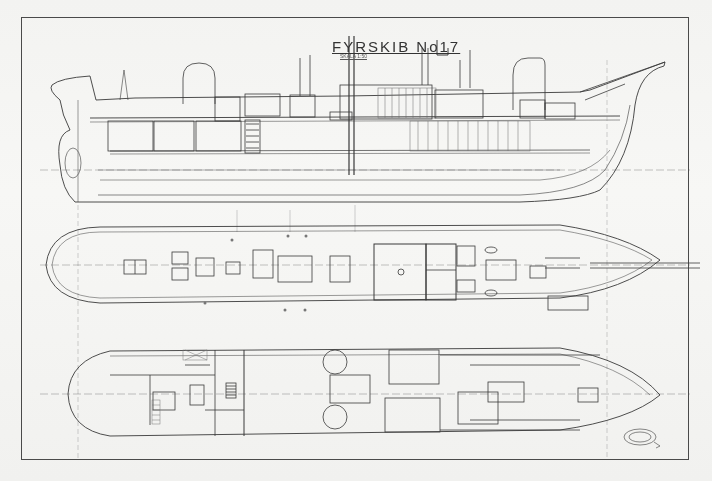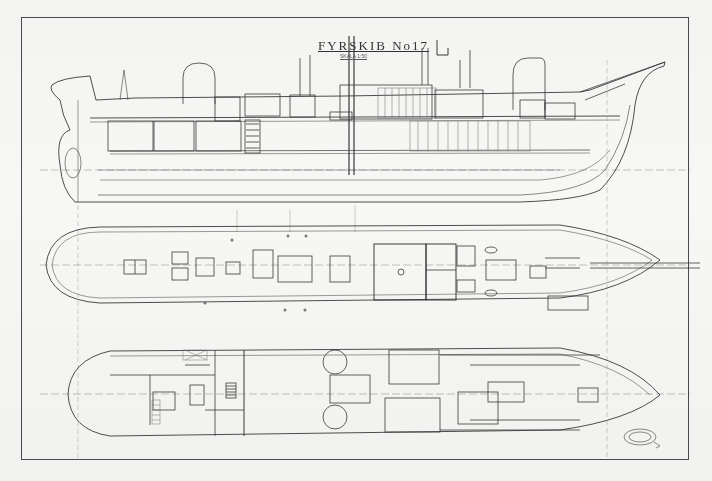--- a/index.html
+++ b/index.html
@@ -1,19 +1,19 @@
 <!DOCTYPE html>
 <html><head>
 <meta charset="utf-8">
 <style>
   html, body { margin: 0; padding: 0; }
   body { width: 712px; height: 481px; background: #efefed; overflow: hidden; position: relative; font-family: "Liberation Sans", sans-serif; }
   .sheet { position: absolute; left: 0; top: 0; width: 712px; height: 481px; background: linear-gradient(180deg, #f3f3f1 0%, #f7f7f5 40%, #f1f1ef 100%); }
   .frame { position: absolute; left: 21px; top: 17px; width: 668px; height: 443px; border: 1px solid #4a4a4a; box-sizing: border-box; }
-  .title { position: absolute; left: 318px; top: 38px; font-size: 13px; letter-spacing: 2px; color: #333; text-decoration: underline; font-family: Liberation Serif, serif; }
+  .title { position: absolute; left: 332px; top: 38px; font-size: 15px; letter-spacing: 2px; color: #333; text-decoration: underline; font-family: Liberation Sans, sans-serif; }
   .subtitle { position: absolute; left: 340px; top: 53px; font-size: 5px; color: #555; text-decoration: underline; }
   svg { position: absolute; left: 0; top: 0; }
 </style>
 </head>
 <body>
 
 <div class="sheet">
   <div class="frame"></div>
 
   <svg width="712" height="481" viewBox="0 0 712 481">

